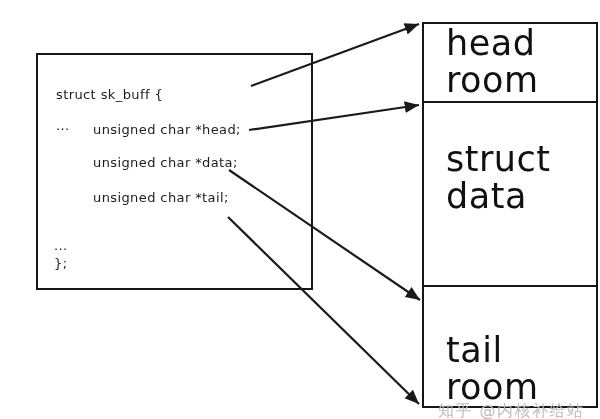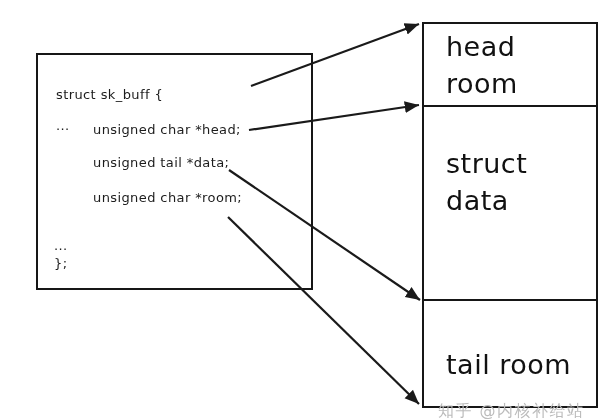--- a/index.html
+++ b/index.html
@@ -69,21 +69,21 @@
     align-items: center;
   }
   .sec-packet {
     height: 194px;
     border-bottom: 2px solid #161616;
   }
   .sec-tail {
     flex: 1;
   }
   .buf-label {
-    font-size: 27px;
+    font-size: 35px;
     color: #111111;
     line-height: 37px;
     padding-left: 22px;
     letter-spacing: 0.5px;
   }
   .sec-packet .buf-label {
     padding-top: 38px;
     width: 120px; 
   }
   .sec-tail .buf-label {
@@ -119,22 +119,22 @@
 </style>
 </head>
 <body>
 
 <div id="stage">
 
   <div class="struct-box">
     <span class="code-line cl-0">struct sk_buff {</span>
     <span class="code-line cl-1">...</span>
     <span class="code-line cl-2">unsigned char *head;</span>
-    <span class="code-line cl-3">unsigned tail *data;</span>
-    <span class="code-line cl-4">unsigned char *room;</span>
+    <span class="code-line cl-3">unsigned char *data;</span>
+    <span class="code-line cl-4">unsigned char *tail;</span>
     <span class="code-line cl-6">...</span>
     <span class="code-line cl-7">};</span>
   </div>
 
   <div class="buffer-box">
     <div class="buf-section sec-head">
       <span class="buf-label">head room</span>
     </div>
     <div class="buf-section sec-packet">
       <div class="buf-label">struct data</div>

